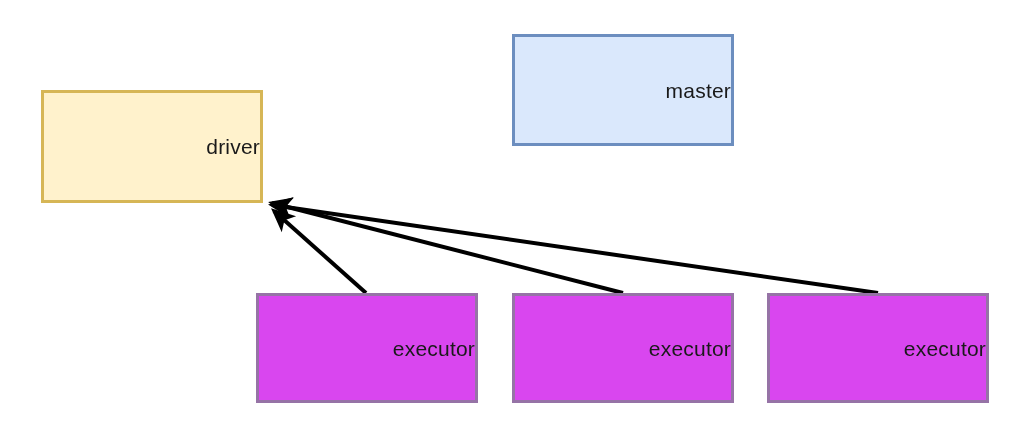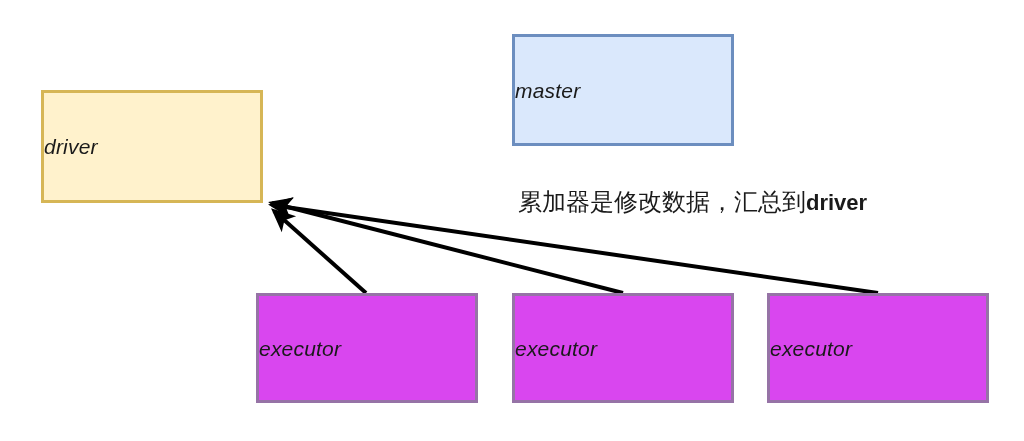--- a/index.html
+++ b/index.html
@@ -13,24 +13,23 @@
     height: 441px;
     background: #ffffff;
     overflow: hidden;
     font-family: "Liberation Sans", sans-serif;
   }
   .node {
     position: absolute;
     box-sizing: border-box;
     display: flex;
     align-items: center;
-    justify-content: flex-start;
+    justify-content: flex-end;
     border-style: solid;
     border-width: 3px;
-    font-style: italic;
   }
   .node-label {
     font-size: 21px;
     line-height: 1;
     color: #1a1a1a;
     letter-spacing: 0.2px;
     white-space: nowrap;
   }
   #node-driver {
     left: 41px;  top: 90px;
@@ -106,15 +105,14 @@
   </div>
 
   <div class="node node-executor" id="node-executor-2">
     <span class="node-label">executor</span>
   </div>
 
   <div class="node node-executor" id="node-executor-3">
     <span class="node-label">executor</span>
   </div>
 
-  <div id="annotation"><span>累加器是修改数据，汇总到</span><span class="bold-tail">driver</span></div>
 
 </div>
 
 </body></html>

